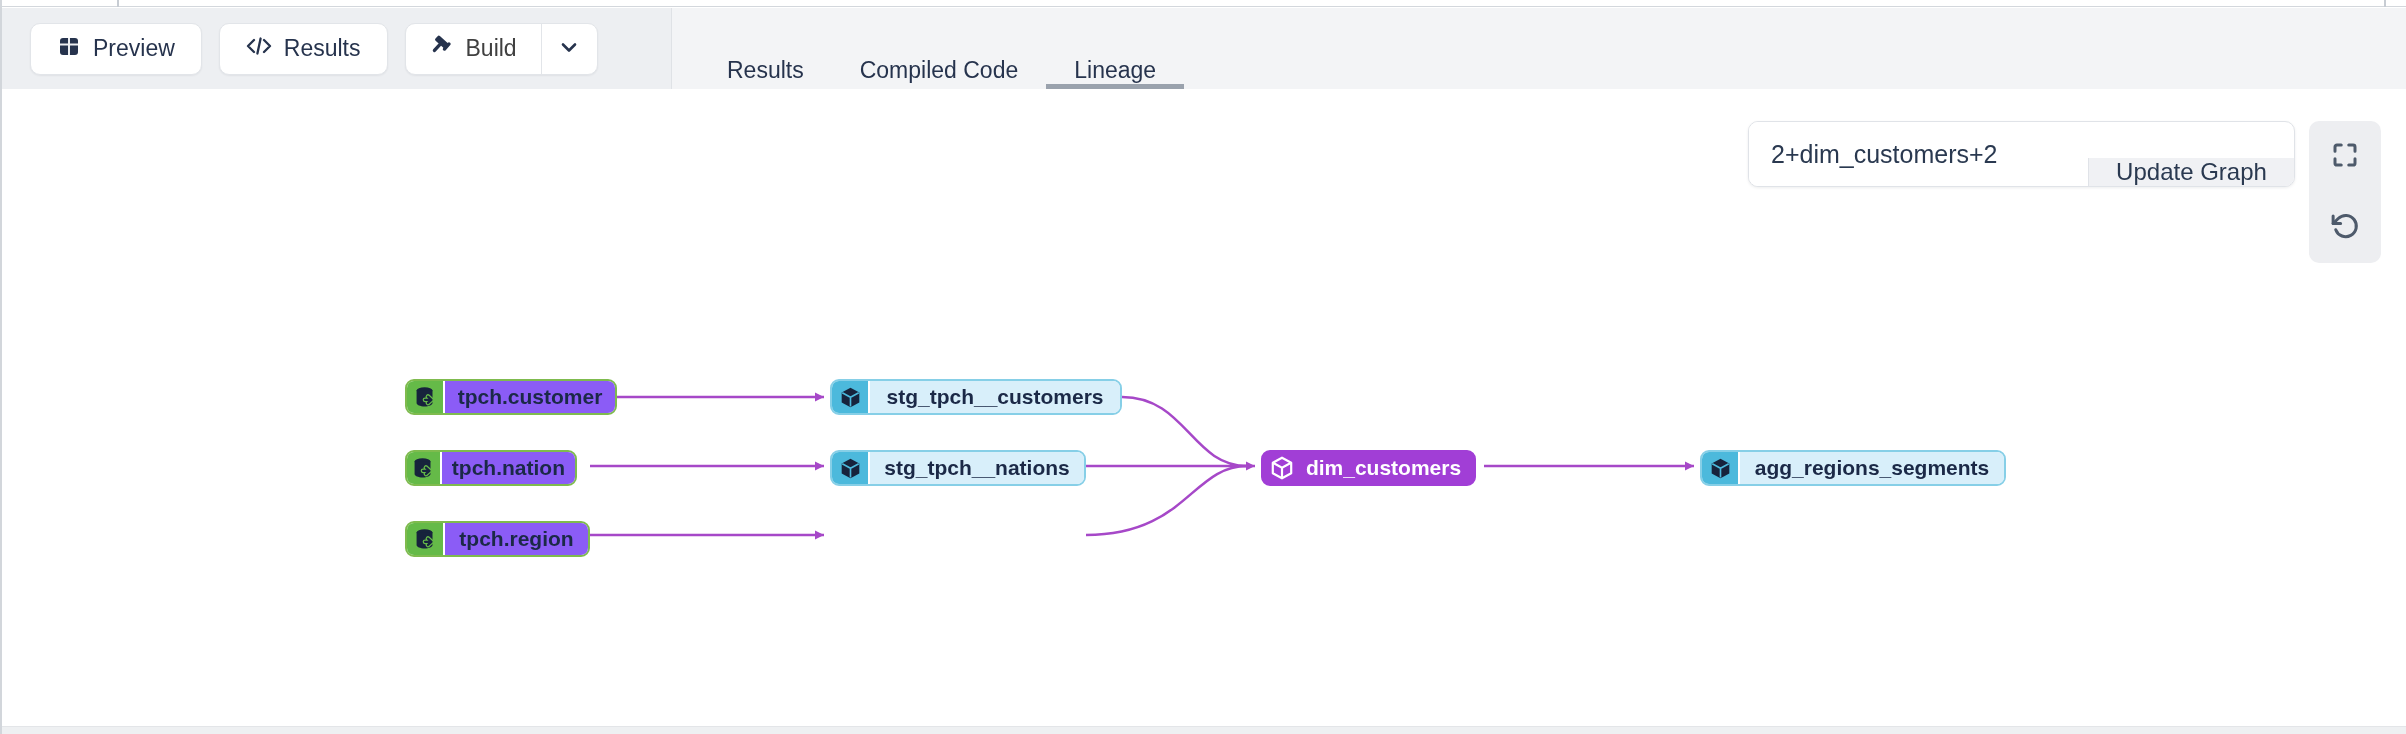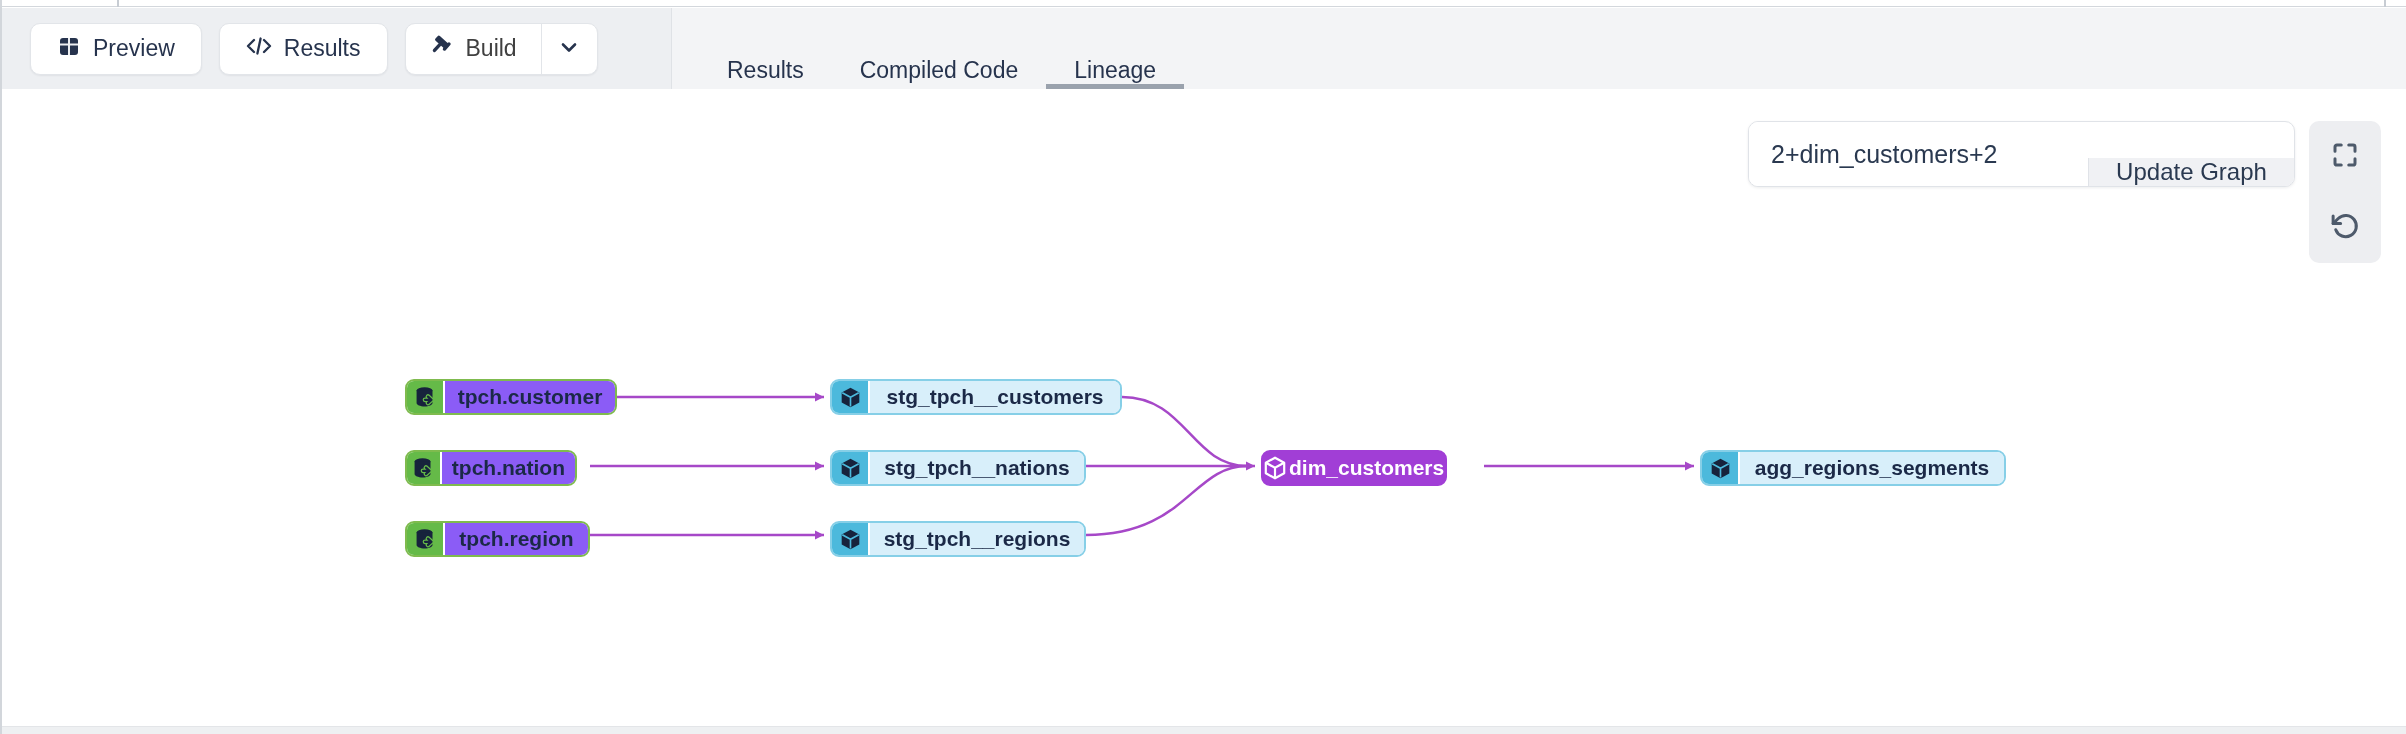--- a/index.html
+++ b/index.html
@@ -209,31 +209,22 @@
   <div class="node model" style="left:830px; top:290px; width:292px;">
     <span class="icon-sec">
       <svg width="23" height="23" viewBox="0 0 24 24">
         <path d="M12 1.7l9.2 5.1v10.4L12 22.3l-9.2-5.1V6.8z" fill="#17233c"></path>
         <path d="M3.4 7L12 11.8 20.6 7M12 11.8v9.6" stroke="#4cb9dc" stroke-width="1.7" fill="none"></path>
       </svg>
     </span>
     <span class="nlabel">stg_tpch__customers</span>
   </div>
 
-  <div class="node model" style="left:830px; top:432px; width:256px;">
-    <span class="icon-sec">
-      <svg width="23" height="23" viewBox="0 0 24 24">
-        <path d="M12 1.7l9.2 5.1v10.4L12 22.3l-9.2-5.1V6.8z" fill="#17233c"></path>
-        <path d="M3.4 7L12 11.8 20.6 7M12 11.8v9.6" stroke="#4cb9dc" stroke-width="1.7" fill="none"></path>
-      </svg>
-    </span>
-    <span class="nlabel">stg_tpch__regions</span>
-  </div>
-
-  <div class="node selected" style="left:1261px; top:361px; width:186px;">
+
+  <div class="node selected" style="left:1261px; top:361px; width:215px;">
     <span class="icon-sec">
       <svg width="24" height="24" viewBox="0 0 24 24">
         <path d="M12 1.7l9.2 5.1v10.4L12 22.3l-9.2-5.1V6.8z" fill="none" stroke="#ffffff" stroke-width="2.2" stroke-linejoin="round"></path>
         <path d="M3.4 7L12 11.8 20.6 7M12 11.8v9.6" stroke="#ffffff" stroke-width="2.2" fill="none"></path>
       </svg>
     </span>
     <span class="nlabel">dim_customers</span>
   </div>
 
   <div class="node model" style="left:1700px; top:361px; width:306px;">

